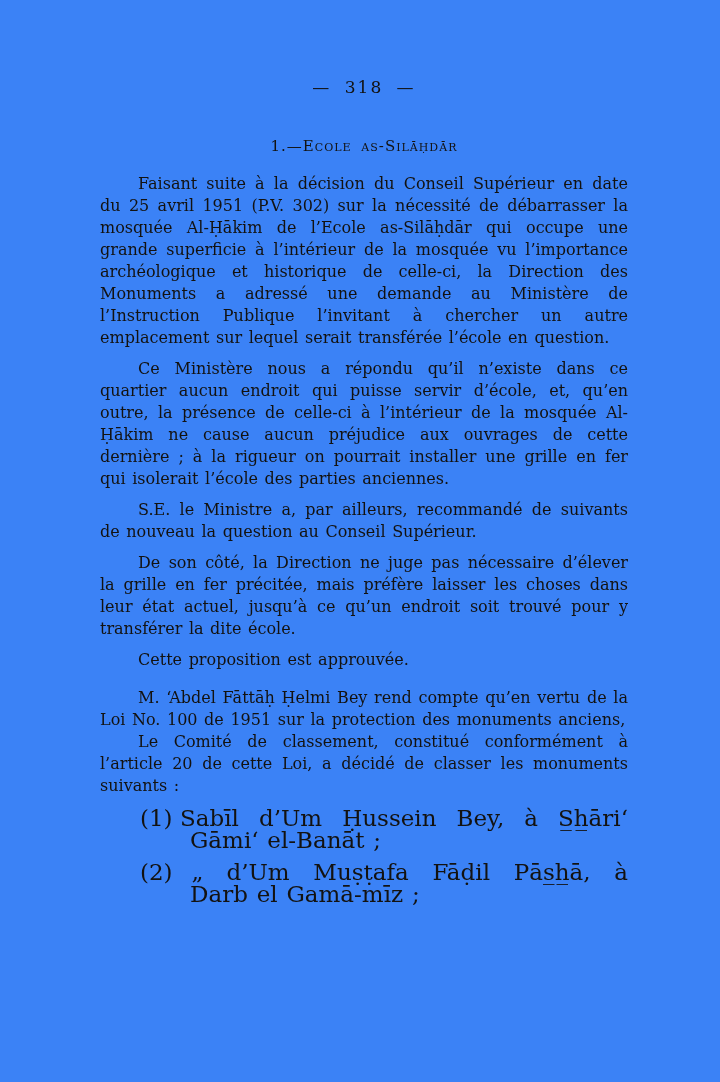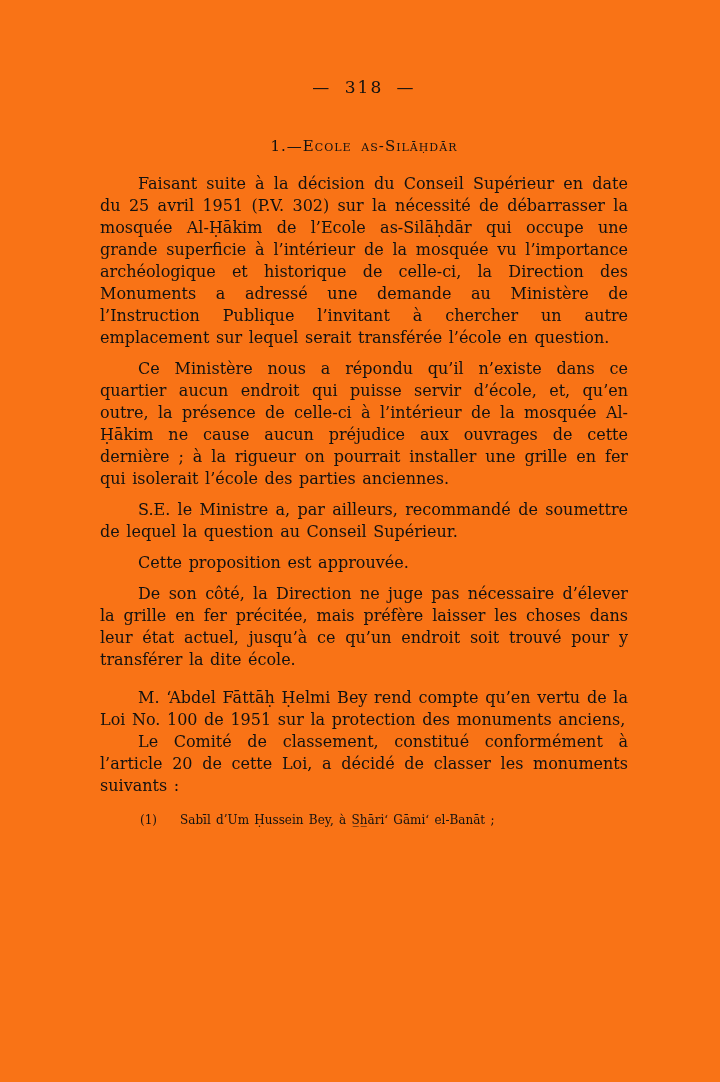--- a/index.html
+++ b/index.html
@@ -12,21 +12,21 @@
     height: 1082px;
     overflow: hidden;
     font-family: "DejaVu Serif", "Liberation Serif", serif;
     color: #131210;
   }
   .page {
     box-sizing: border-box;
     width: 720px;
     height: 1082px;
     padding: 76px 92px 0 100px;
-    background: #f97316;
+    background: #3b82f6;
   }
   .pagenum {
     text-align: center;
     font-size: 17px;
     line-height: 22px;
     letter-spacing: 2px;
     word-spacing: 6px;
   }
   .heading {
     margin: 37px 0 0 0;
@@ -49,22 +49,22 @@
   }
   .para.first { margin-top: 16px; }
   .para.flush { margin-top: 0; }
   .monuments {
     list-style: none;
     margin: 8px 0 0 0;
     padding: 0 0 0 90px;
   }
   .monument {
     margin-top: 10px;
-    font-size: 12px;
-    line-height: 27px;
+    font-size: 23px;
+    line-height: 22px;
     text-align: justify;
     text-indent: -50px;
     word-spacing: 1.5px;
   }
   .monument .num {
     display: inline-block;
     width: 40px;
     text-indent: 0;
   }
 </style>
@@ -74,29 +74,30 @@
 <main class="page">
 
   <div class="pagenum">— 318 —</div>
 
   <h1 class="heading">1.—Ecole as-Silāḥdār</h1>
 
   <p class="para first">Faisant suite à la décision du Conseil Supérieur en date du 25 avril 1951 (P.V. 302) sur la nécessité de débarrasser la mosquée Al-Ḥākim de l’Ecole as-Silāḥdār qui occupe une grande superficie à l’intérieur de la mosquée vu l’importance archéologique et historique de celle-ci, la Direction des Monuments a adressé une demande au Ministère de l’Instruction Publique l’invitant à chercher un autre emplacement sur lequel serait transférée l’école en question.</p>
 
   <p class="para">Ce Ministère nous a répondu qu’il n’existe dans ce quartier aucun endroit qui puisse servir d’école, et, qu’en outre, la présence de celle-ci à l’intérieur de la mosquée Al-Ḥākim ne cause aucun préjudice aux ouvrages de cette dernière ; à la rigueur on pourrait installer une grille en fer qui isolerait l’école des parties anciennes.</p>
 
-  <p class="para">S.E. le Ministre a, par ailleurs, recommandé de soumettre de lequel la question au Conseil Supérieur.</p>
+  <p class="para">S.E. le Ministre a, par ailleurs, recommandé de suivants de nouveau la question au Conseil Supérieur.</p>
+
+  <p class="para">De son côté, la Direction ne juge pas nécessaire d’élever la grille en fer précitée, mais préfère laisser les choses dans leur état actuel, jusqu’à ce qu’un endroit soit trouvé pour y transférer la dite école.</p>
 
   <p class="para">Cette proposition est approuvée.</p>
-
-  <p class="para">De son côté, la Direction ne juge pas nécessaire d’élever la grille en fer précitée, mais préfère laisser les choses dans leur état actuel, jusqu’à ce qu’un endroit soit trouvé pour y transférer la dite école.</p>
 
 
   <p class="para first">M. ‘Abdel Fāttāḥ Ḥelmi Bey rend compte qu’en vertu de la Loi No. 100 de 1951 sur la protection des monuments anciens,</p>
 
   <p class="para flush">Le Comité de classement, constitué conformément à l’article 20 de cette Loi, a décidé de classer les monuments suivants :</p>
 
   <ol class="monuments">
     <li class="monument"><span class="num">(1)</span><span>Sabīl d’Um Ḥussein Bey, à S̲h̲āri‘ Gāmi‘ el-Banāt ;</span></li>
+    <li class="monument"><span class="num">(2)</span><span> „ d’Um Muṣṭafa Fāḍil Pās̲h̲ā, à Darb el Gamā-mīz ;</span></li>
 
   </ol>
 
 </main>
 
 </body></html>

